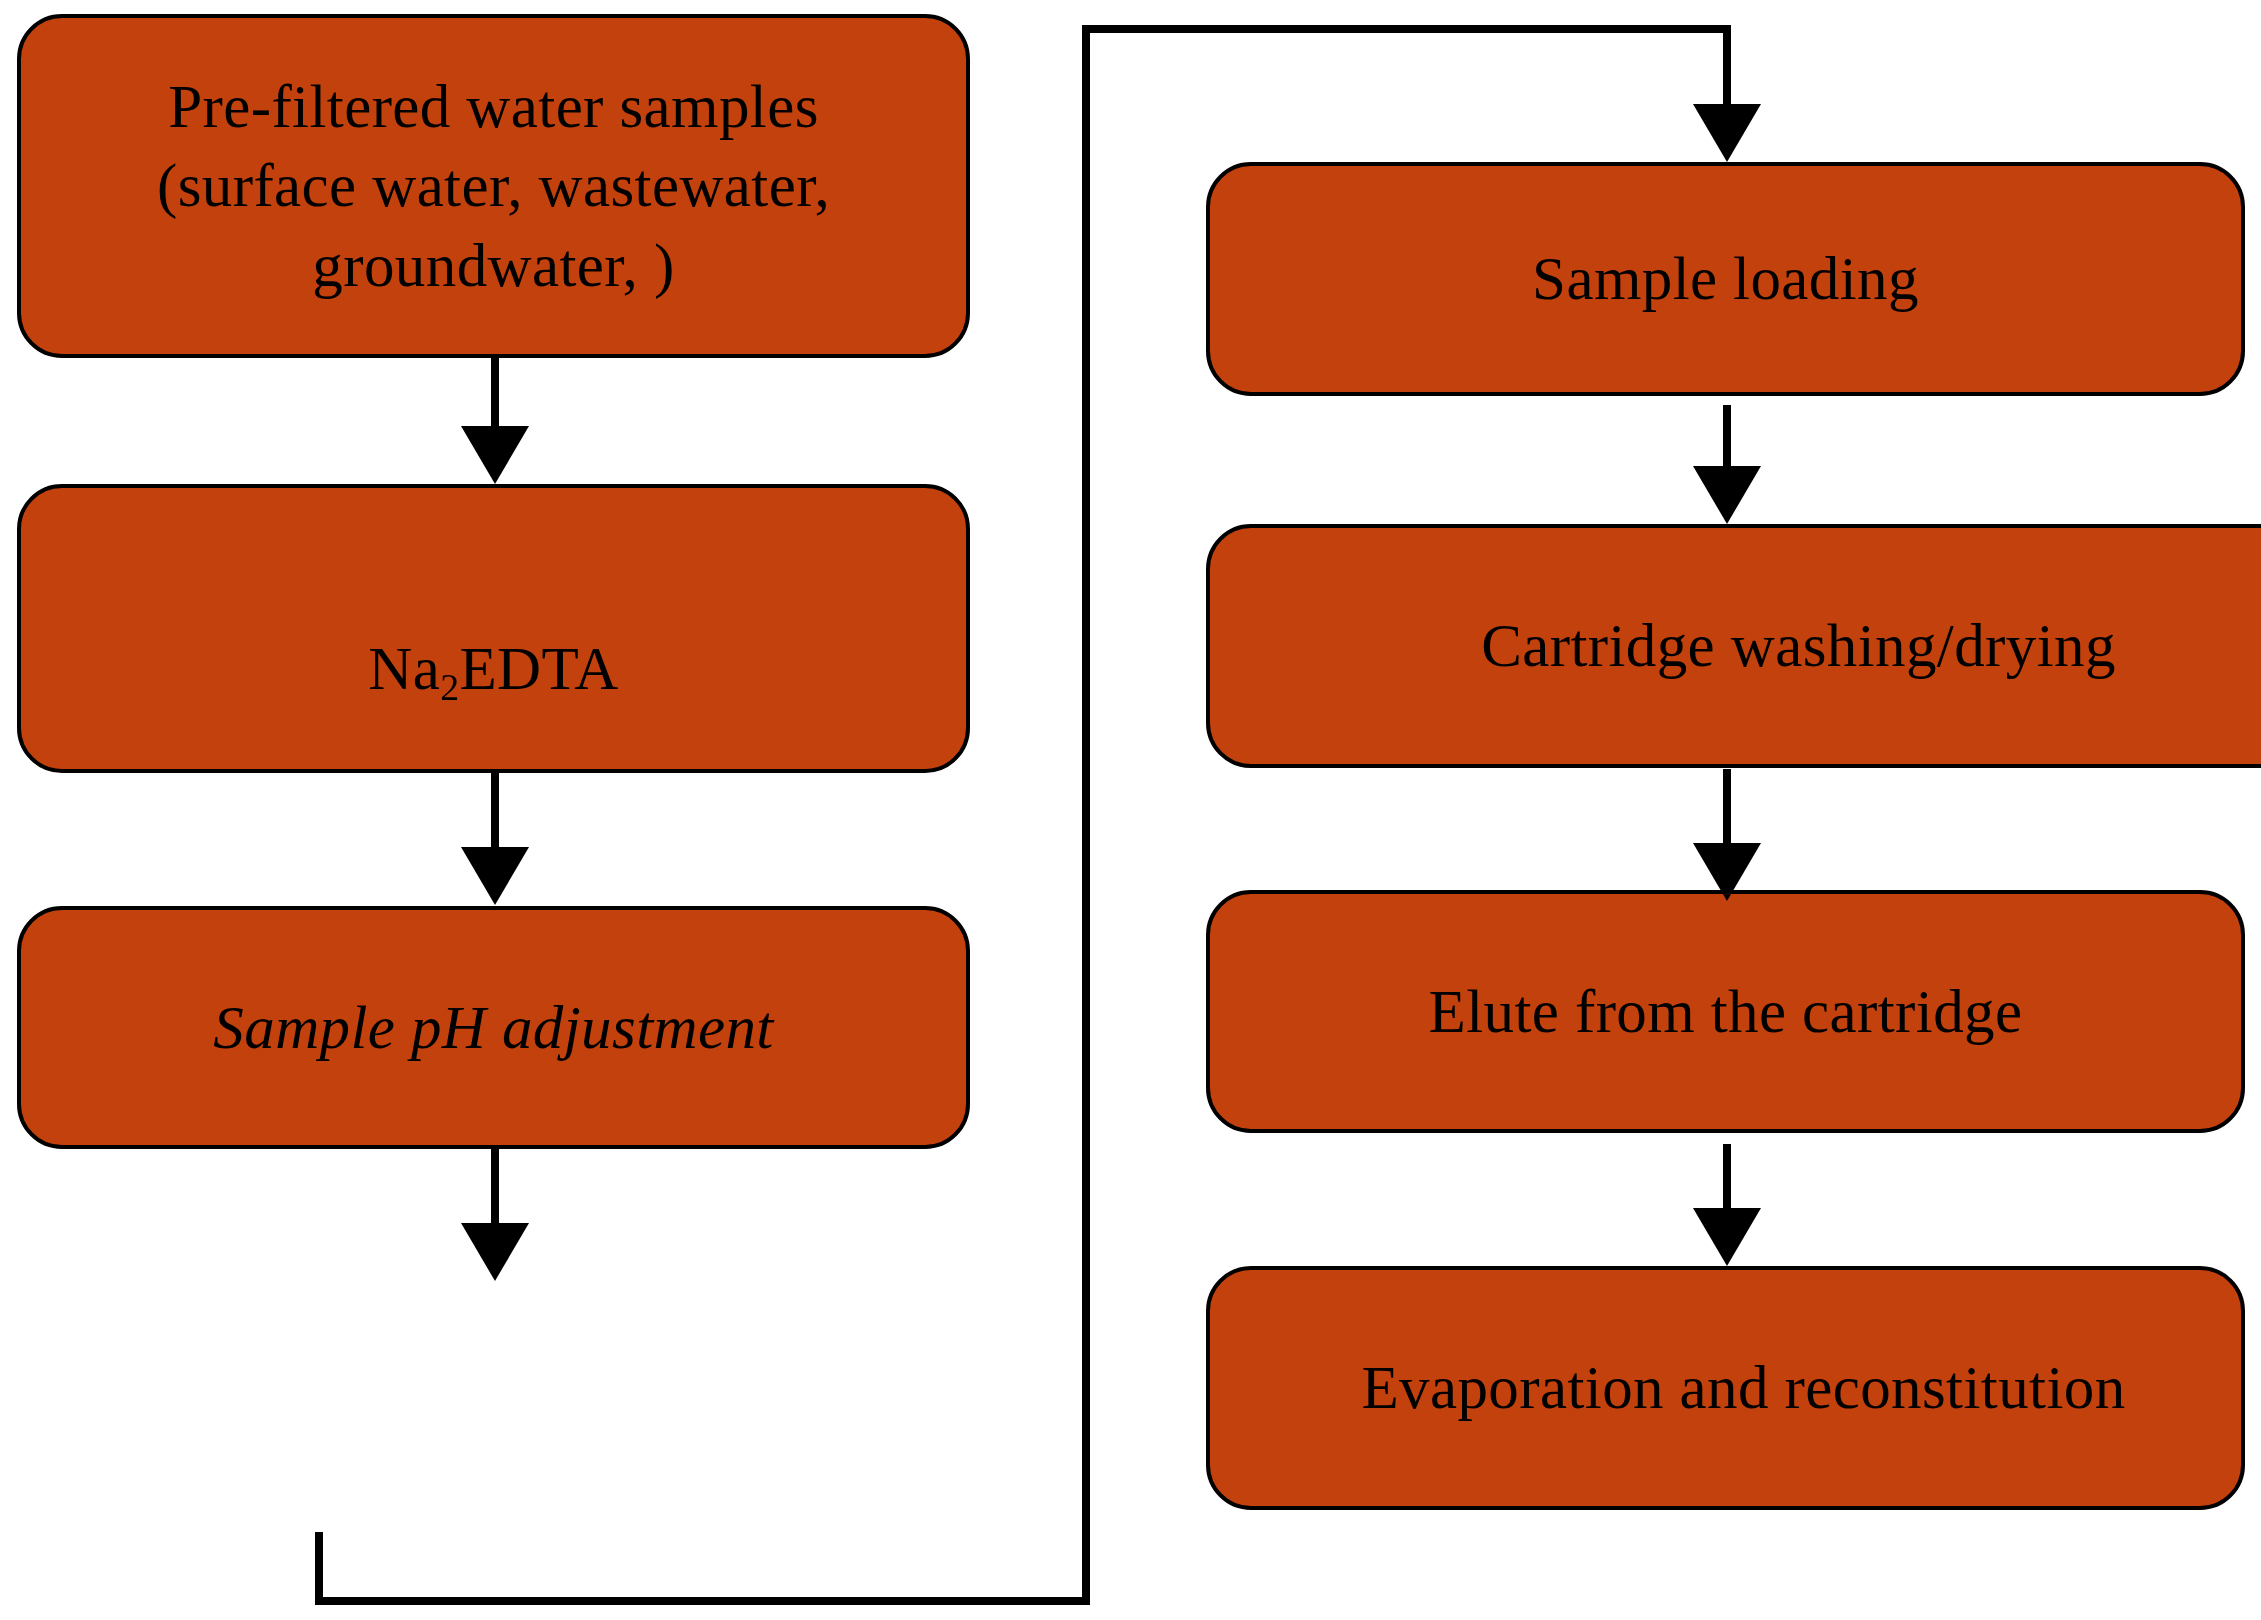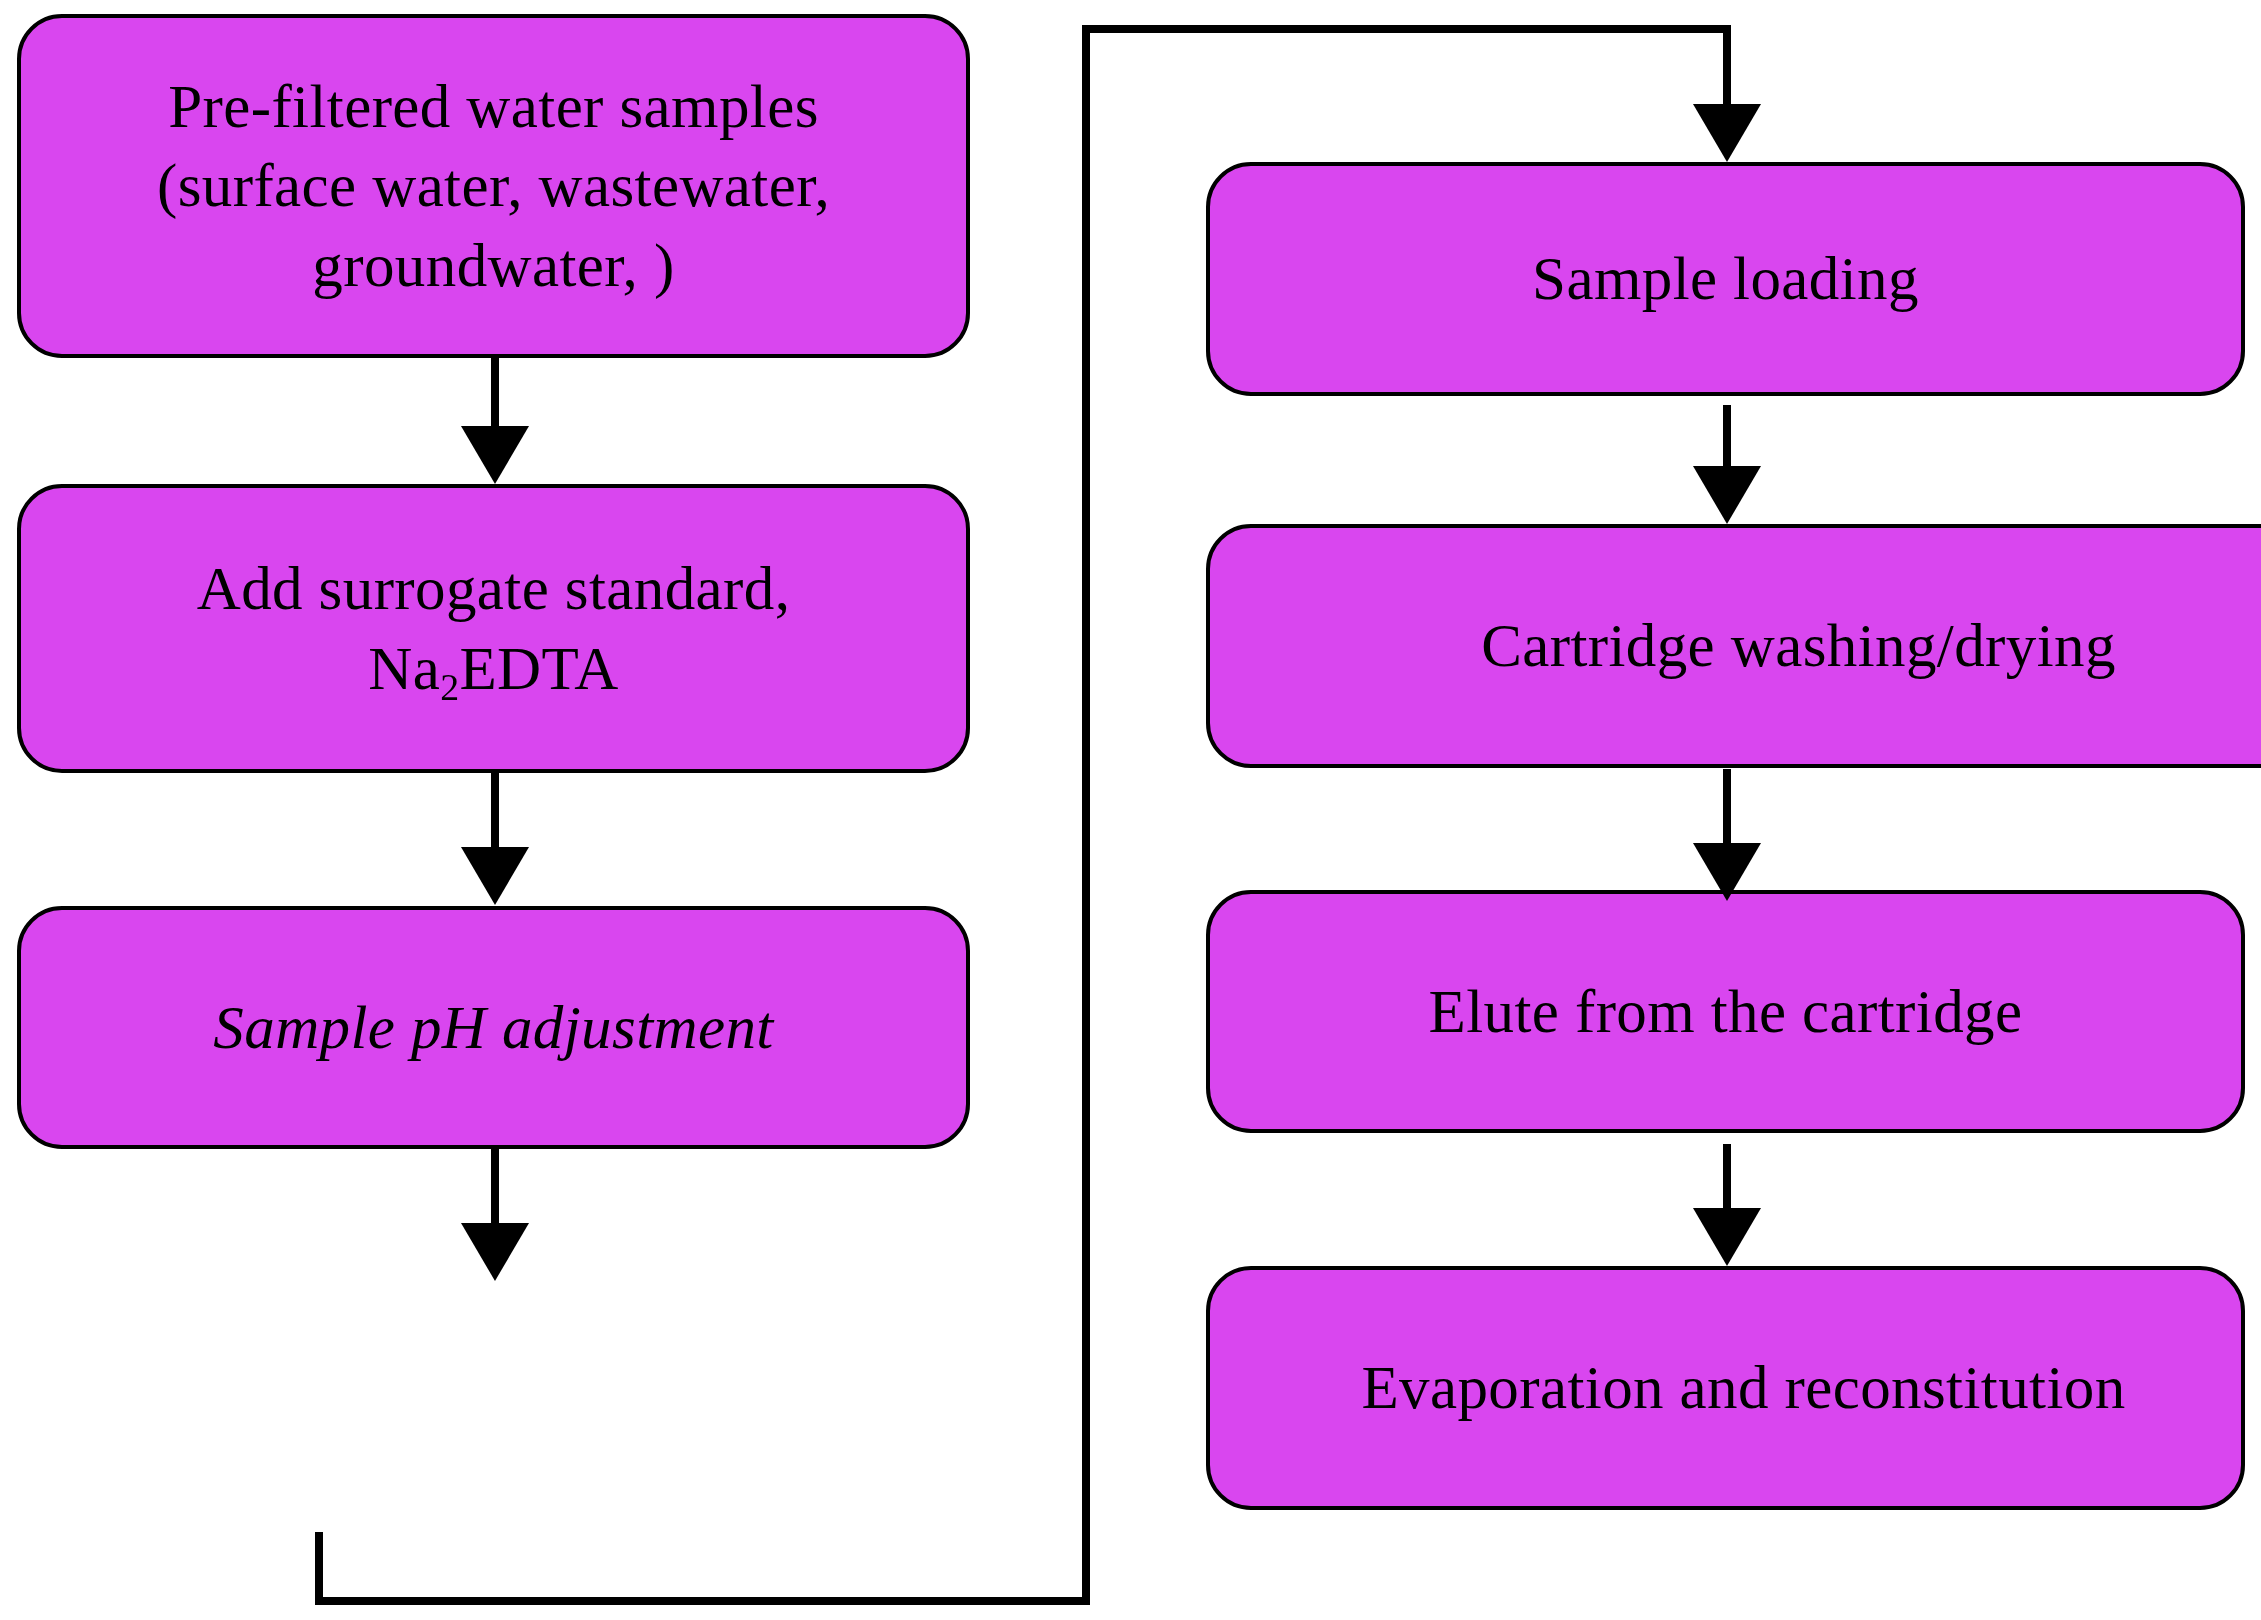--- a/index.html
+++ b/index.html
@@ -11,21 +11,21 @@
     position: relative;
     width: 2261px;
     height: 1621px;
     background: #ffffff;
     overflow: hidden;
     font-family: "Liberation Serif", "DejaVu Serif", serif;
   }
   .node {
     position: absolute;
     box-sizing: border-box;
-    background: #d946ef;
+    background: #c2410c;
     border: 4.7px solid #000000;
     border-radius: 45px;
     display: flex;
     align-items: center;
     justify-content: center;
     text-align: center;
     color: #000000;
     font-size: 61px;
     line-height: 1.30;
     letter-spacing: 0.4px;
@@ -122,21 +122,21 @@
 
 <div id="canvas">
 
   <div class="node" id="node-prefiltered">
     <span class="label">Pre-filtered water samples
 (surface water, wastewater,
 groundwater, )</span>
   </div>
 
   <div class="node" id="node-surrogate">
-    <span class="label"><span>Add surrogate standard,</span><br><span>Na</span><sub>2</sub><span>EDTA</span></span>
+    <span class="label"><br><span>Na</span><sub>2</sub><span>EDTA</span></span>
   </div>
 
   <div class="node" id="node-ph">
     <span class="label">Sample pH adjustment</span>
   </div>
 
 
   <div class="node" id="node-loading">
     <span class="label">Sample loading</span>
   </div>

